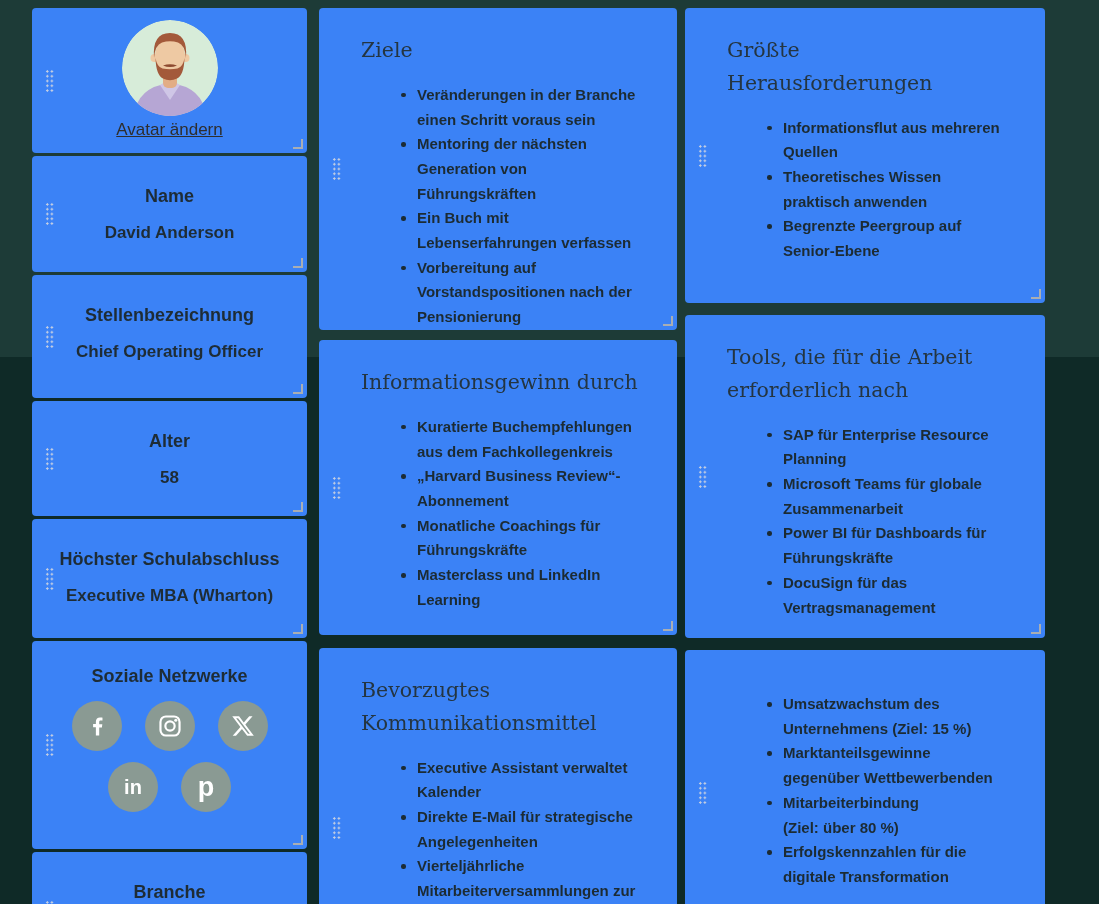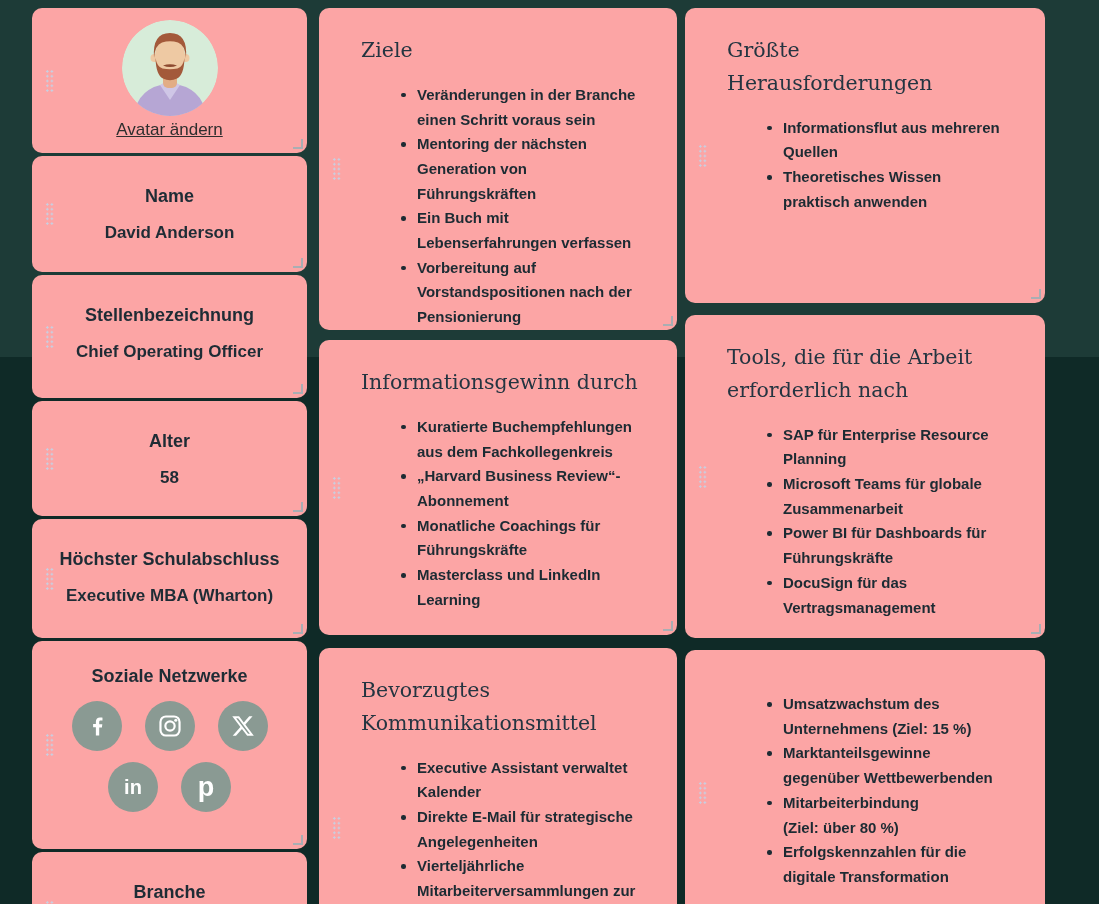--- a/index.html
+++ b/index.html
@@ -4,21 +4,21 @@
 <style>
   html,body{margin:0;padding:0;}
   body{font-family:"Liberation Sans", sans-serif; background:#0f2a27;}
   .screen{position:relative;width:1099px;height:904px;overflow:hidden;background:#0f2a27;}
   .bg-top{position:absolute;left:0;top:0;width:100%;height:357px;background:#1d3b37;}
   .bg-bottom{position:absolute;left:0;top:357px;width:100%;height:547px;background:#0f2a27;}
   .col{position:absolute;top:8px;display:flex;flex-direction:column;}
   .col-left{left:32px;width:275px;gap:3px;}
   .col-mid{left:319px;width:358px;}
   .col-right{left:685px;width:360px;}
-  .card{position:relative;background:#fca5a5;border-radius:10px;box-sizing:border-box;color:#1e2c35;flex:none;}
+  .card{position:relative;background:#3b82f6;border-radius:4px;box-sizing:border-box;color:#1e2c35;flex:none;}
   
   .drag{position:absolute;left:13px;top:50%;transform:translateY(-50%);width:9px;height:24px;
         background-image:radial-gradient(circle,#c7d0e2 1.1px,transparent 1.3px);
         background-size:4.6px 4.8px;cursor:grab;}
   
   .resize{position:absolute;right:4px;bottom:4px;width:8px;height:8px;
           border-right:2px solid #a9aeb3;border-bottom:2px solid #a9aeb3;cursor:nwse-resize;}
   
   .field-card{padding-top:30px;text-align:center;}
   .flabel{font-size:18px;font-weight:700;}
@@ -195,20 +195,21 @@
   </div>
 
   <div class="col col-right">
 
     <section class="card list-card" style="height:295px">
       <span class="drag"></span>
       <h2>Größte Herausforderungen</h2>
       <ul>
         <li>Informationsflut aus mehreren Quellen</li>
         <li>Theoretisches Wissen praktisch anwenden</li>
+        <li>Begrenzte Peergroup auf Senior-Ebene</li>
       </ul>
       <span class="resize"></span>
     </section>
 
     <div class="gap12"></div>
 
     <section class="card list-card" style="height:323px">
       <span class="drag"></span>
       <h2>Tools, die für die Arbeit erforderlich nach</h2>
       <ul>

